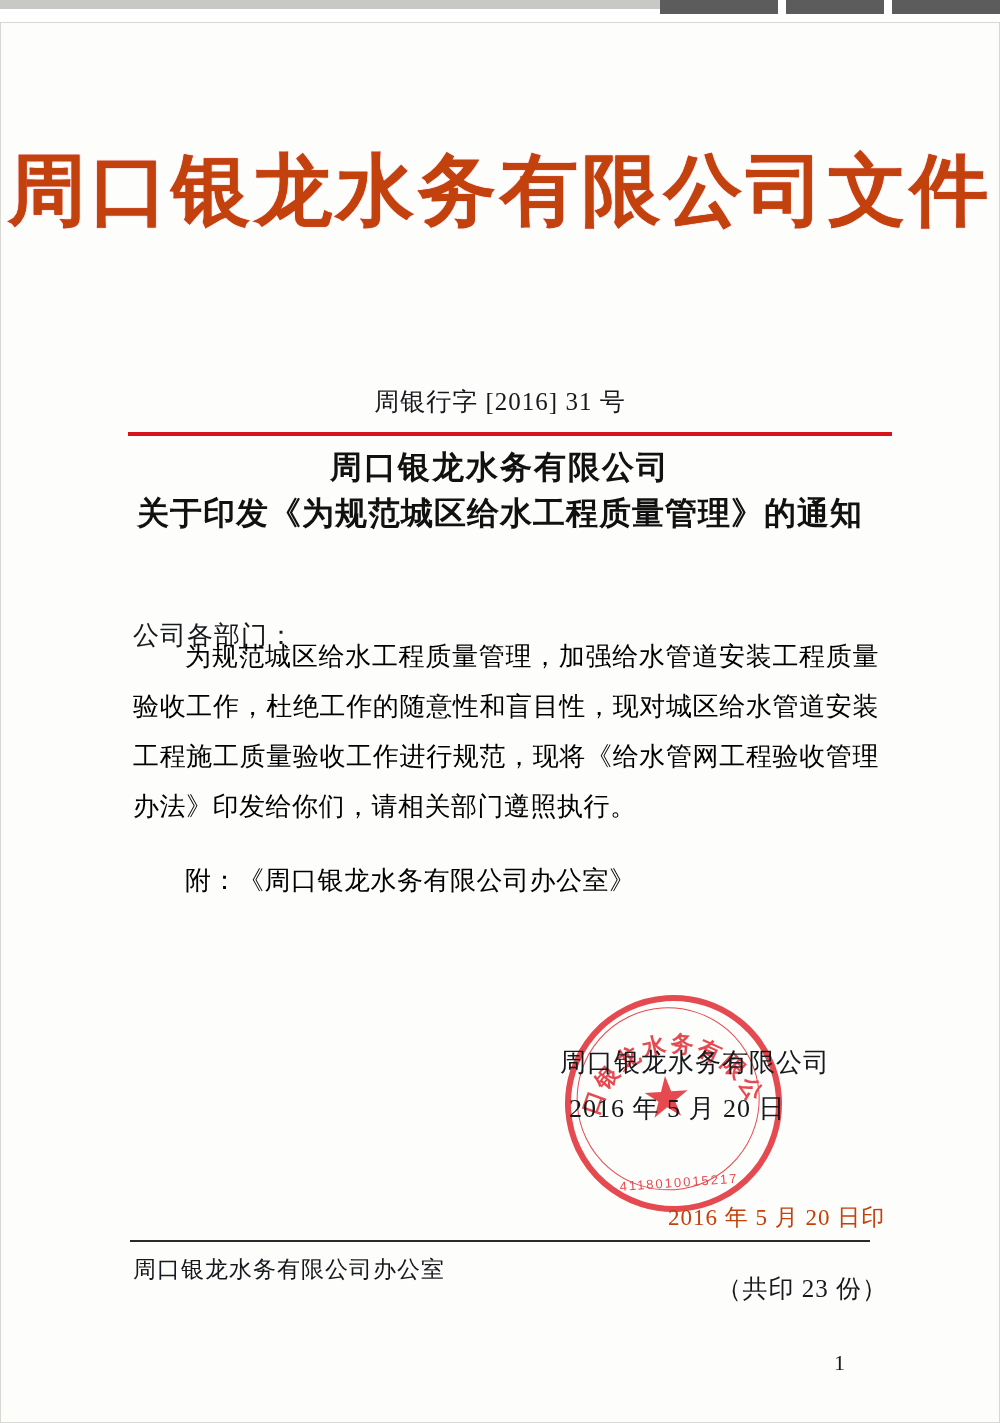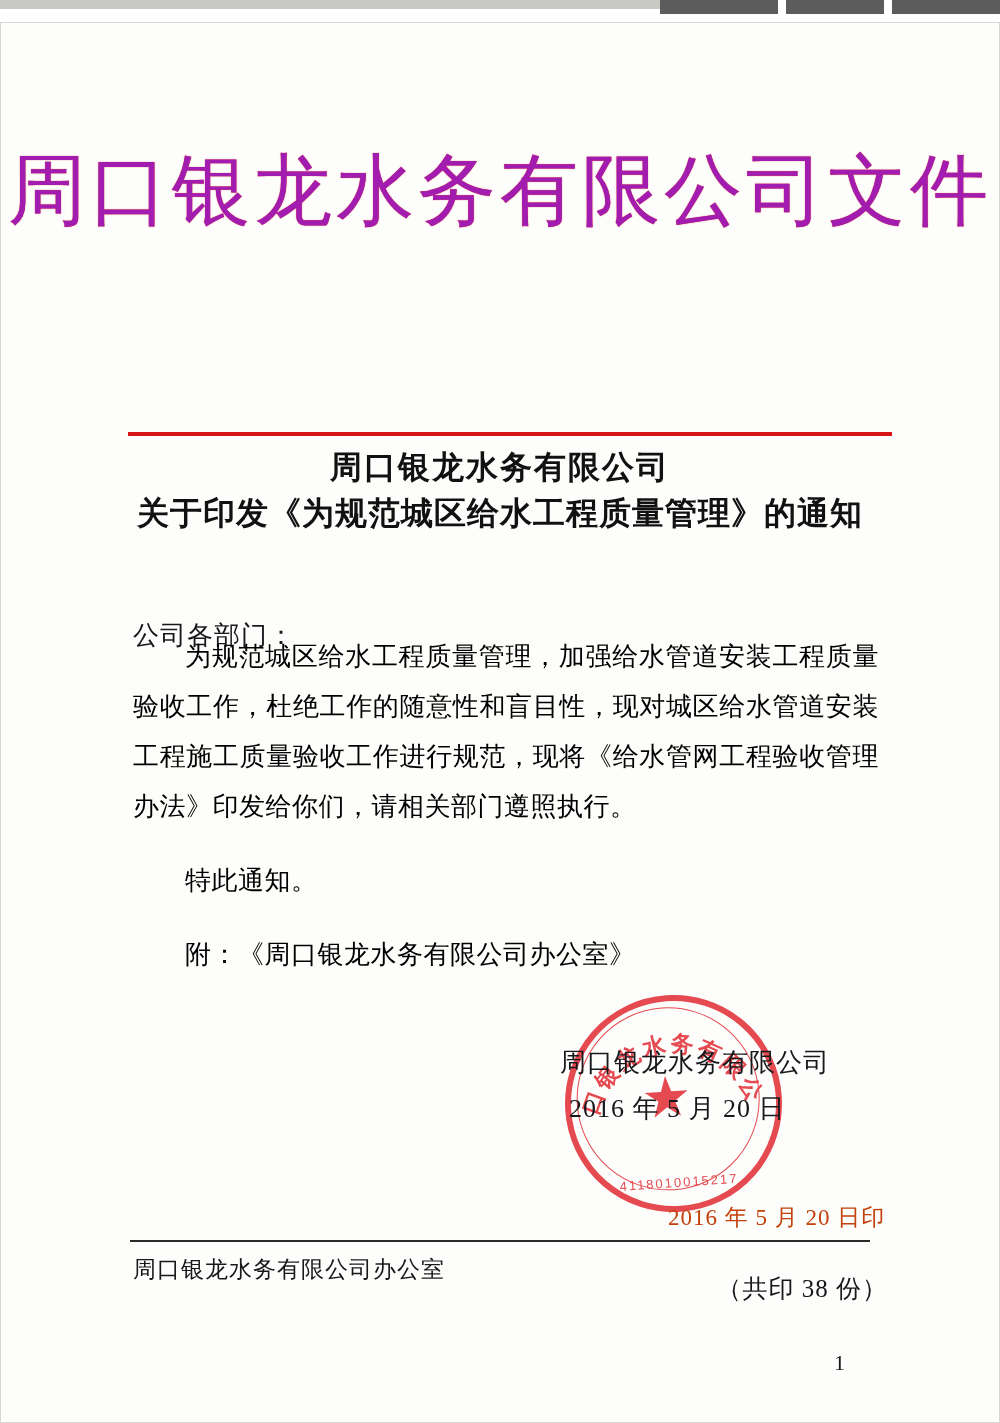--- a/index.html
+++ b/index.html
@@ -41,23 +41,23 @@
     box-shadow: inset 0 0 0 1px #d8d8d2;
   }
 
   
   .doc-header {
     position: absolute;
     top: 150px;
     left: 0;
     width: 1000px;
     text-align: center;
-    color: #a21caf;
+    color: #c2410c;
     font-family: "Liberation Serif", serif;
-    font-weight: normal;
+    font-weight: bold;
     font-size: 78px;
     letter-spacing: 4px;
     line-height: 1.05;
     text-shadow: 0 0 1px #d8141a;
   }
 
   .doc-number {
     position: absolute;
     top: 385px;
     left: 0;
@@ -243,33 +243,33 @@
     <div class="blk b2"></div>
     <div class="blk b3"></div>
     <div class="blk b4"></div>
     <div class="blk b5"></div>
   </div>
 
   <div class="paper-border"></div>
 
   <div class="doc-header">周口银龙水务有限公司文件</div>
 
+  <div class="doc-number">周银行字 [2016] 31 号</div>
 
   <div class="red-rule"></div>
 
   <div class="title-block">
     <div class="title-line1">周口银龙水务有限公司</div>
     <div class="title-line2">关于印发《为规范城区给水工程质量管理》的通知</div>
   </div>
 
   <div class="salutation">公司各部门：</div>
 
   <div class="body-text">
     <p>为规范城区给水工程质量管理，加强给水管道安装工程质量验收工作，杜绝工作的随意性和盲目性，现对城区给水管道安装工程施工质量验收工作进行规范，现将《给水管网工程验收管理办法》印发给你们，请相关部门遵照执行。</p>
-    <p>特此通知。</p>
     <p>附：《周口银龙水务有限公司办公室》</p>
   </div>
 
   <div class="stamp">
     <div class="inner-ring"></div>
     <svg class="stamp-arc" viewBox="0 0 205 205">
       <defs>
         <path id="arcpath" d="M 26,110 A 79,79 0 0 1 179,110"></path>
       </defs>
       <text>
@@ -282,17 +282,17 @@
 
   <div class="signature">
     <div>周口银龙水务有限公司</div>
     <div class="sig-date">2016 年 5 月 20 日</div>
   </div>
 
   <div class="footer-left">周口银龙水务有限公司办公室</div>
   <div class="footer-right">2016 年 5 月 20 日印</div>
   <div class="footer-rule"></div>
 
-  <div class="footer-count">（共印 38 份）</div>
+  <div class="footer-count">（共印 23 份）</div>
 
   <div class="page-number">1</div>
 
 </div>
 
 </body></html>

